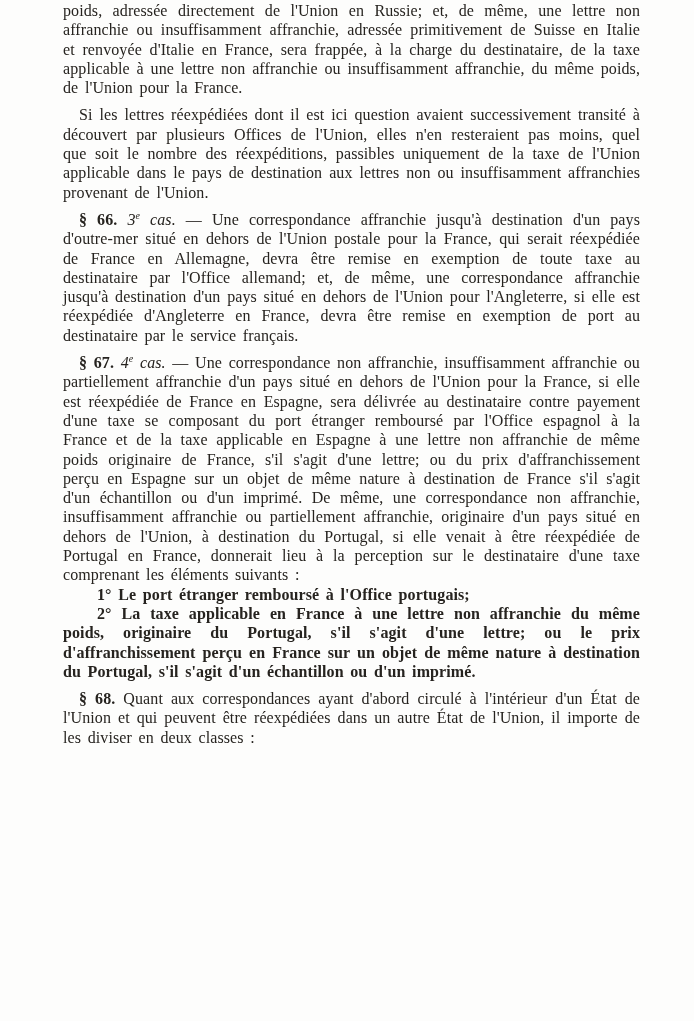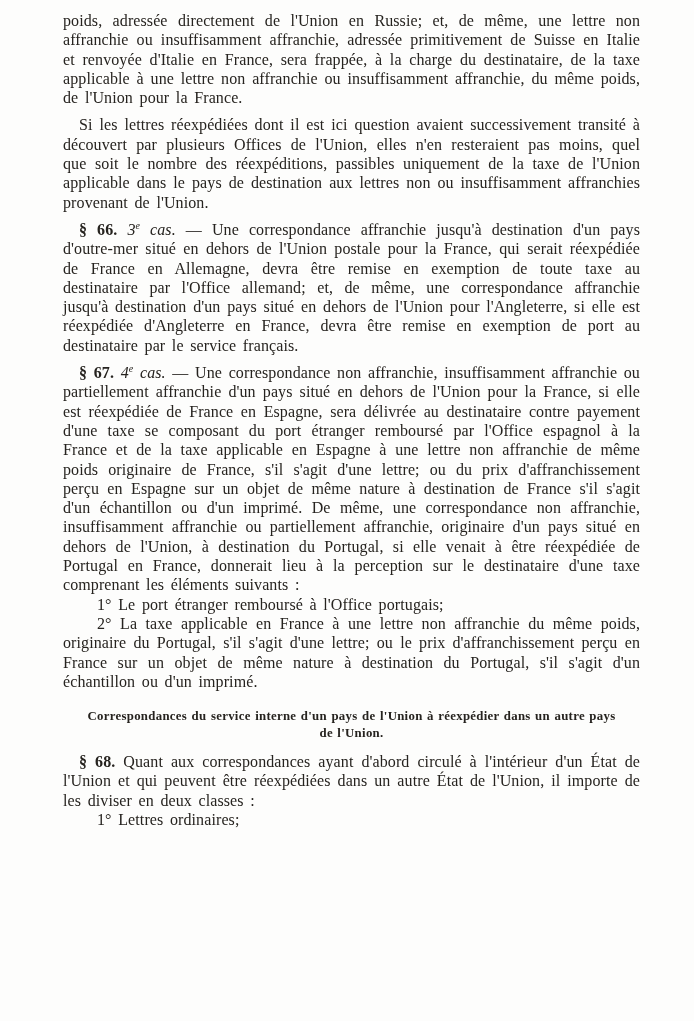--- a/index.html
+++ b/index.html
@@ -4,32 +4,32 @@
 <style>
   html, body { margin: 0; padding: 0; }
   body { background: #ffffff; }
   .page {
     position: relative;
     width: 694px;
     height: 1021px;
     box-sizing: border-box;
     background: var(--paper, #fdfdfc);
     color: var(--ink, #26231f);
-    padding: 11px 54px 0 63px;
+    padding: 1px 54px 0 63px;
     font-family: "Liberation Serif", "DejaVu Serif", serif;
     font-size: 16px;
     line-height: 19.3px;
     text-align: justify;
     word-spacing: 2.5px;
     letter-spacing: 0.1px;
     overflow: hidden;
   }
   p { margin: 0; }
   .indent { text-indent: 16px; margin-top: 8px; }
-  .list-indent { text-indent: 34px; }
+  .list-indent { text-indent: 34px; font-weight: bold; }
   .sect-mark { font-weight: 700; }
   i sup { font-size: 0.62em; line-height: 0; }
   sup { font-size: 0.62em; line-height: 0; }
   .heading {
     font-weight: bold;
     text-align: center;
     font-size: 12.8px;
     line-height: 17px;
     letter-spacing: 0.3px;
     word-spacing: 1px;
@@ -48,19 +48,17 @@
   <p class="body-text indent">Si les lettres réexpédiées dont il est ici question avaient successivement transité à découvert par plusieurs Offices de l'Union, elles n'en resteraient pas moins, quel que soit le nombre des réexpéditions, passibles uniquement de la taxe de l'Union applicable dans le pays de destination aux lettres non ou insuffisamment affranchies provenant de l'Union.</p>
 
   <p class="body-text indent"><span class="sect-mark">§ 66.</span> <i><span>3</span><sup>e</sup> <span>cas.</span></i> <span>—</span> <span>Une correspondance affranchie jusqu'à destination d'un pays d'outre-mer situé en dehors de l'Union postale pour la France, qui serait réexpédiée de France en Allemagne, devra être remise en exemption de toute taxe au destinataire par l'Office allemand; et, de même, une correspondance affranchie jusqu'à destination d'un pays situé en dehors de l'Union pour l'Angleterre, si elle est réexpédiée d'Angleterre en France, devra être remise en exemption de port au destinataire par le service français.</span></p>
 
   <p class="body-text indent"><span class="sect-mark">§ 67.</span> <i><span>4</span><sup>e</sup> <span>cas.</span></i> <span>—</span> <span>Une correspondance non affranchie, insuffisamment affranchie ou partiellement affranchie d'un pays situé en dehors de l'Union pour la France, si elle est réexpédiée de France en Espagne, sera délivrée au destinataire contre payement d'une taxe se composant du port étranger remboursé par l'Office espagnol à la France et de la taxe applicable en Espagne à une lettre non affranchie de même poids originaire de France, s'il s'agit d'une lettre; ou du prix d'affranchissement perçu en Espagne sur un objet de même nature à destination de France s'il s'agit d'un échantillon ou d'un imprimé. De même, une correspondance non affranchie, insuffisamment affranchie ou partiellement affranchie, originaire d'un pays situé en dehors de l'Union, à destination du Portugal, si elle venait à être réexpédiée de Portugal en France, donnerait lieu à la perception sur le destinataire d'une taxe comprenant les éléments suivants :</span></p>
 
   <p class="body-text list-indent"><span>1°</span> <span>Le port étranger remboursé à l'Office portugais;</span></p>
 
   <p class="body-text list-indent"><span>2°</span> <span>La taxe applicable en France à une lettre non affranchie du même poids, originaire du Portugal, s'il s'agit d'une lettre; ou le prix d'affranchissement perçu en France sur un objet de même nature à destination du Portugal, s'il s'agit d'un échantillon ou d'un imprimé.</span></p>
 
-  <p class="heading">Correspondances du service interne d'un pays de l'Union à réexpédier dans un autre pays de l'Union.</p>
 
   <p class="body-text indent"><span class="sect-mark">§ 68.</span> <span>Quant aux correspondances ayant d'abord circulé à l'intérieur d'un État de l'Union et qui peuvent être réexpédiées dans un autre État de l'Union, il importe de les diviser en deux classes :</span></p>
 
-  <p class="body-text list-indent"><span>1°</span> <span>Lettres ordinaires;</span></p>
 
 </div>
 
 </body></html>

